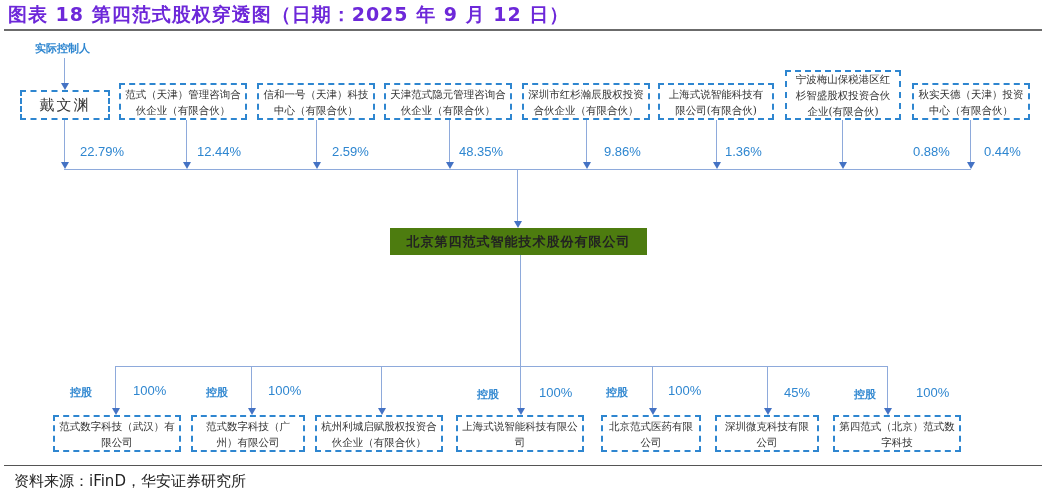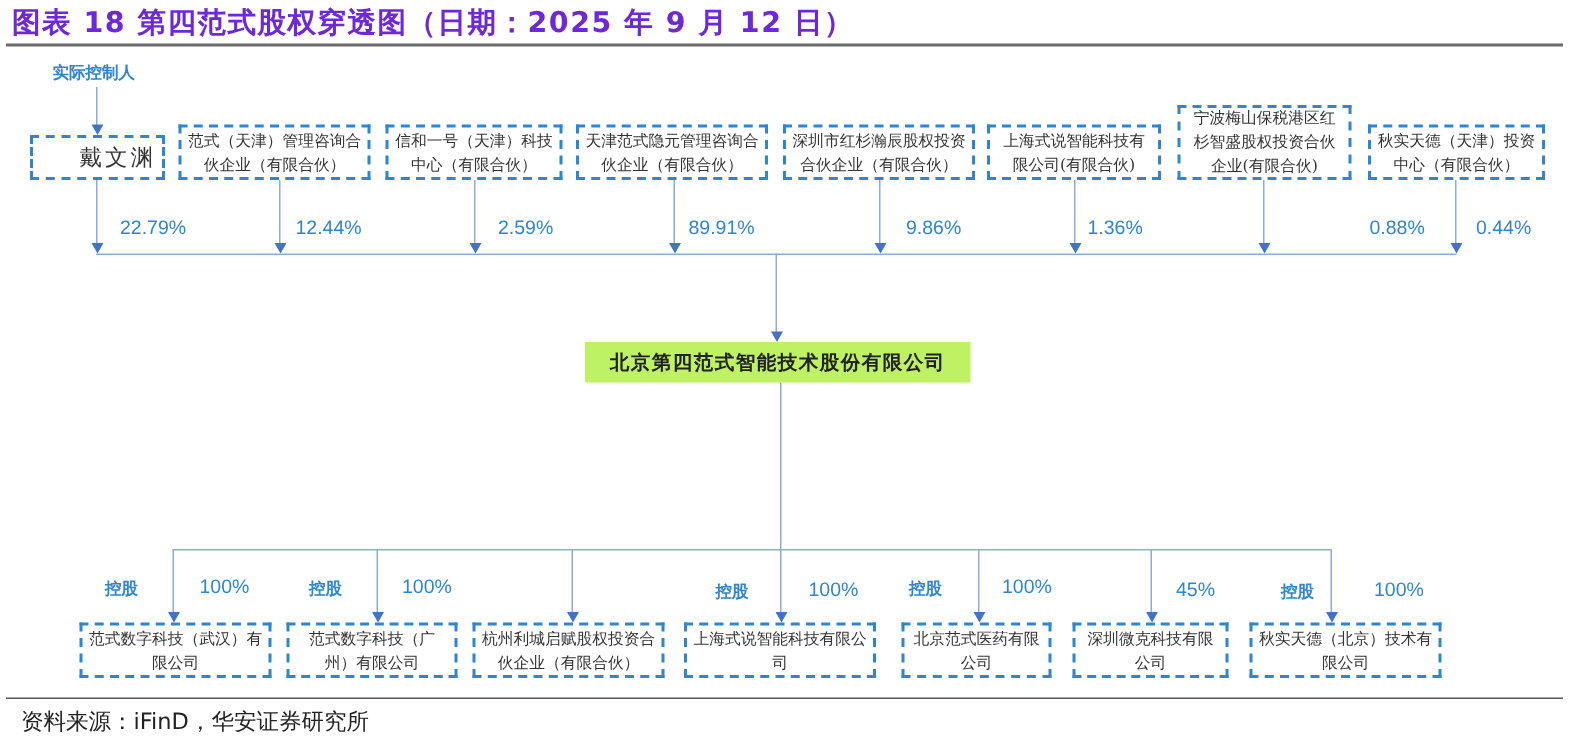--- a/index.html
+++ b/index.html
@@ -11,23 +11,23 @@
   .rule { position:absolute; left:4px; width:1038px; height:2px; background:#6b6b6b; }
   .rule.top { top:29px; }
   .rule.bottom { top:465px; height:1px; background:#555; }
   .source { position:absolute; left:14px; top:472px; font-size:15px; color:#222;
             font-family:"DejaVu Sans","Liberation Sans",sans-serif; white-space:nowrap; }
   .controller-label { position:absolute; left:35px; top:41px; font-size:11px; font-weight:bold;
                       color:#2e86d0; white-space:nowrap; }
   .box { position:absolute; border:2px dashed #2e86d0; box-sizing:border-box;
          display:flex; align-items:center; justify-content:center; text-align:center;
          font-size:10.5px; line-height:16px; color:#333; padding:0 4px; background:#fff; }
-  .box.person { font-size:15px; letter-spacing:2px;justify-content:flex-end; }
+  .box.person { font-size:15px; letter-spacing:2px; }
   .center-box { position:absolute; left:390px; top:228px; width:257px; height:27px;
-                background:#bef264; display:flex; align-items:center; justify-content:center;
+                background:#4d7c0f; display:flex; align-items:center; justify-content:center;
                 font-size:13px; font-weight:bold; color:#222; letter-spacing:1px; }
   .line { position:absolute; background:#8eaadb; }
   .arrow { position:absolute; width:0; height:0; border-left:4px solid transparent;
            border-right:4px solid transparent; border-top:7px solid #4472c4; }
   .pct { position:absolute; font-size:13px; color:#2e86d0;
          font-family:"Liberation Sans","DejaVu Sans",sans-serif; white-space:nowrap; }
   .kong { position:absolute; font-size:11px; font-weight:bold; color:#2e86d0; white-space:nowrap; }
 </style>
 </head>
 <body>
@@ -77,21 +77,21 @@
 <div class="line" style="left:716px;top:120px;width:1px;height:43px;"></div>
 <div class="arrow" style="left:713px;top:162px;"></div>
 <div class="line" style="left:842px;top:120px;width:1px;height:43px;"></div>
 <div class="arrow" style="left:839px;top:162px;"></div>
 <div class="line" style="left:970px;top:120px;width:1px;height:43px;"></div>
 <div class="arrow" style="left:967px;top:162px;"></div>
 
 <div class="pct" style="left:80px;top:144px;">22.79%</div>
 <div class="pct" style="left:197px;top:144px;">12.44%</div>
 <div class="pct" style="left:332px;top:144px;">2.59%</div>
-<div class="pct" style="left:459px;top:144px;">89.91%</div>
+<div class="pct" style="left:459px;top:144px;">48.35%</div>
 <div class="pct" style="left:604px;top:144px;">9.86%</div>
 <div class="pct" style="left:725px;top:144px;">1.36%</div>
 <div class="pct" style="left:881px;top:144px;margin-left:32px;">0.88%</div>
 <div class="pct" style="left:984px;top:144px;">0.44%</div>
 
 <div class="line" style="left:64px;top:169px;width:907px;height:1px;"></div>
 <div class="line" style="left:517px;top:169px;width:1px;height:53px;"></div>
 <div class="arrow" style="left:514px;top:221px;"></div>
 
 <div class="center-box">北京第四范式智能技术股份有限公司</div>
@@ -138,17 +138,17 @@
 <div class="box" style="left:456px;top:415px;width:128px;height:37px;">
   <span>上海式说智能科技有限公司</span>
 </div>
 <div class="box" style="left:601px;top:415px;width:100px;height:37px;">
   <span>北京范式医药有限公司</span>
 </div>
 <div class="box" style="left:715px;top:415px;width:104px;height:37px;">
   <span>深圳微克科技有限公司</span>
 </div>
 <div class="box" style="left:833px;top:415px;width:128px;height:37px;">
-  <span>秋实天德（北京）技术有限公司</span>
+  <span>第四范式（北京）范式数字科技</span>
 </div>
 
 <div class="rule bottom"></div>
 <div class="source">资料来源：iFinD，华安证券研究所</div>
 
 </body></html>

